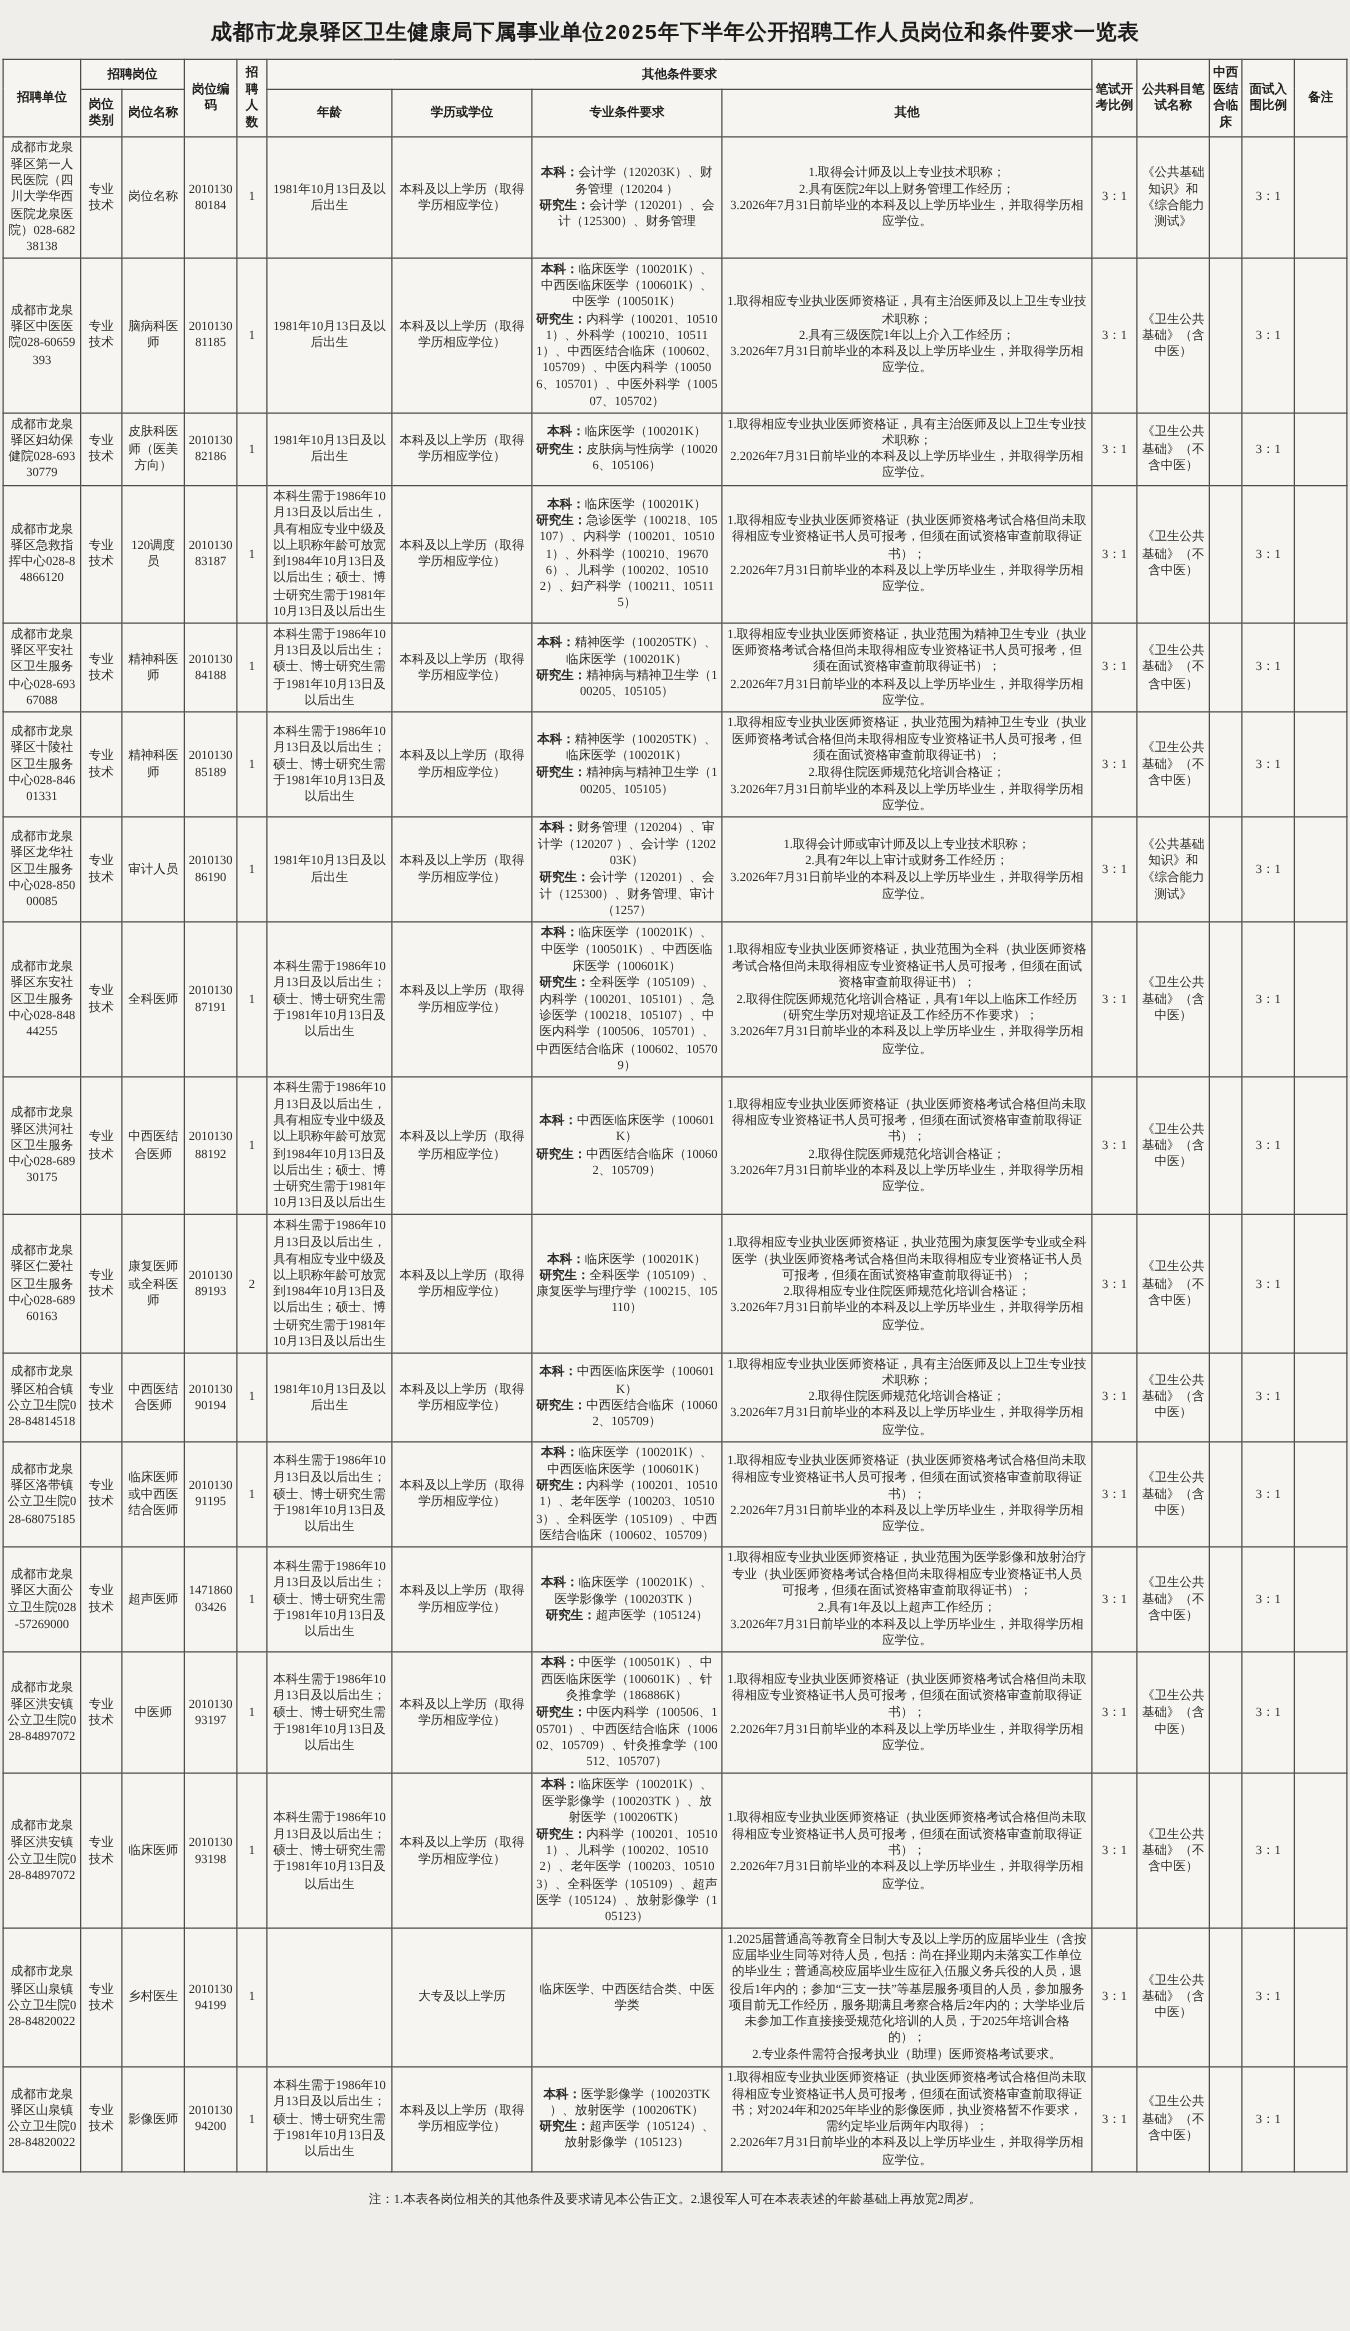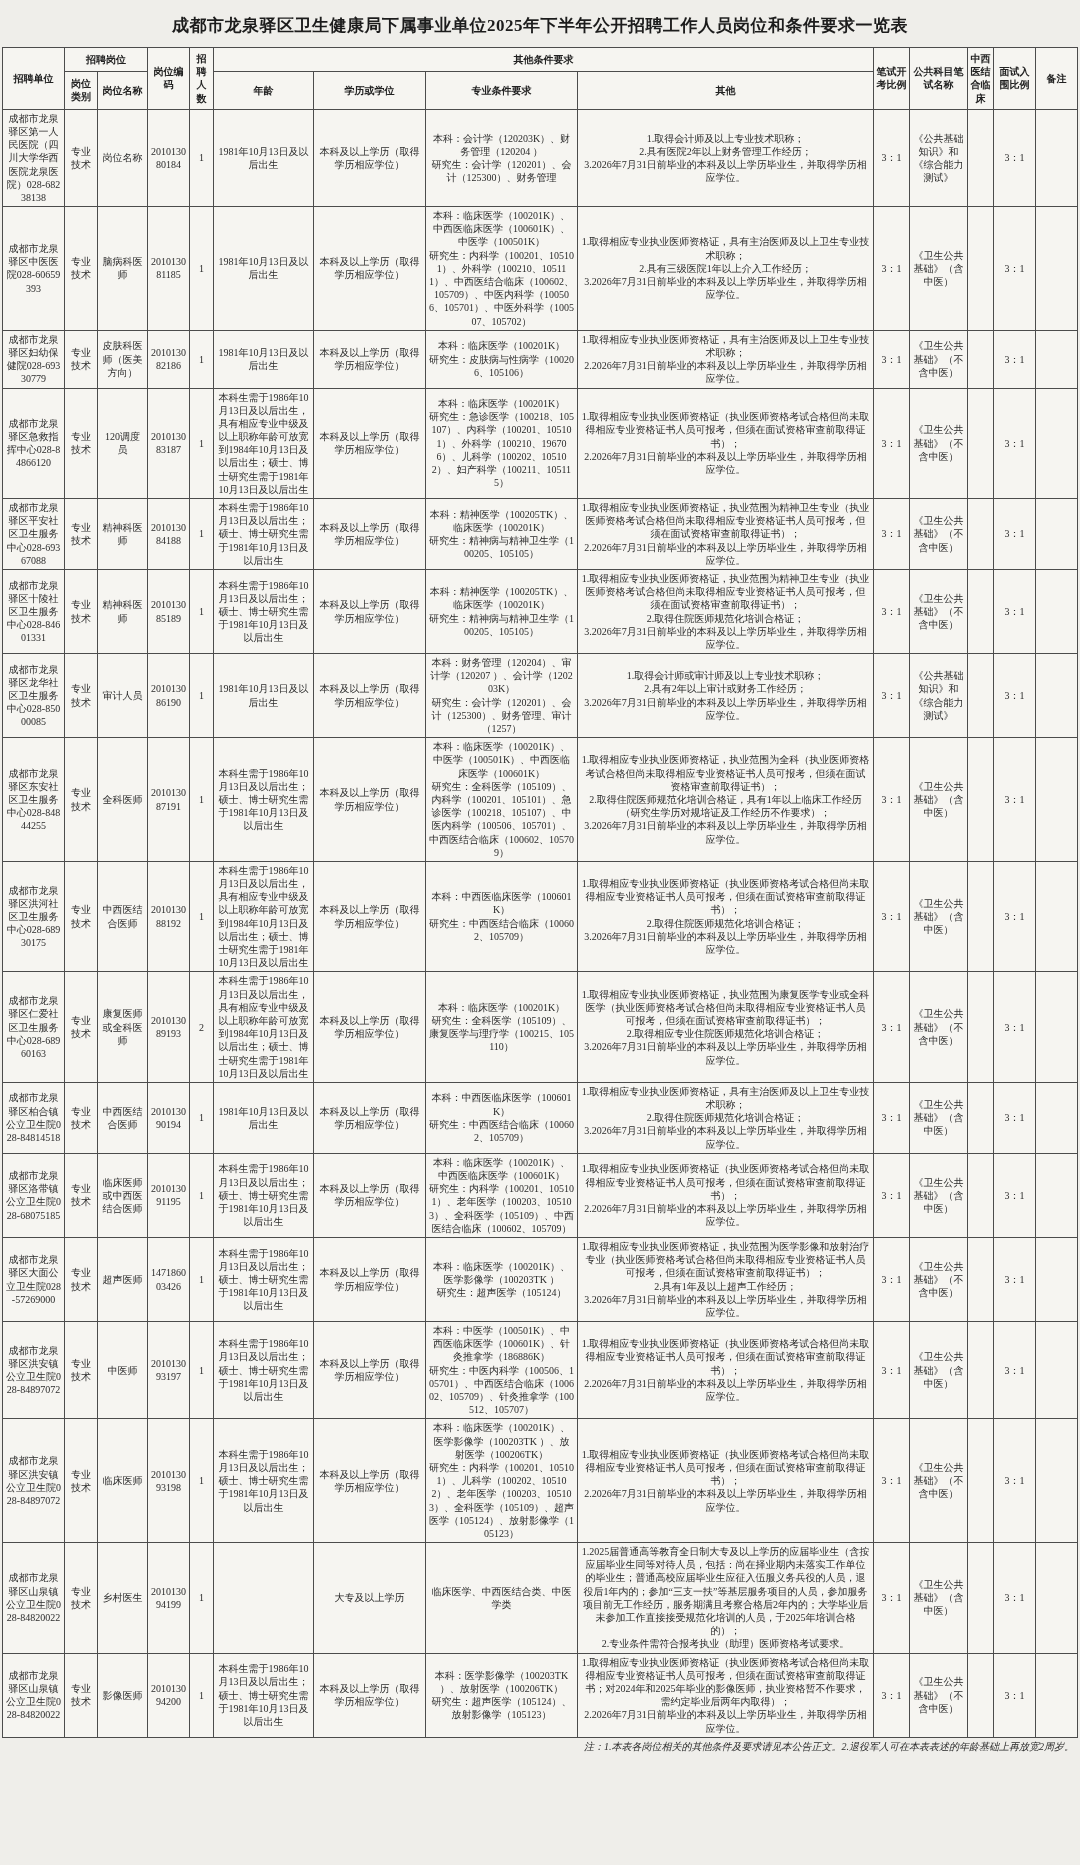--- a/index.html
+++ b/index.html
@@ -12,20 +12,21 @@
     box-sizing:border-box;
   }
   .sheet{padding:6px 2px 10px 2px;}
   .page-title{
     font-size:17px;
     font-weight:bold;
     text-align:center;
     margin:8px 0 10px 0;
     color:#1c1c1c;
     letter-spacing:0.5px;
+    font-family:Liberation Mono, monospace;
   }
   table.recruit{
     width:1076px;
     margin:0 auto;
     border-collapse:collapse;
     table-layout:fixed;
     background:#f6f5f1;
   }
   .recruit th,.recruit td{
     border:1px solid #4c4c4c;
@@ -33,27 +34,26 @@
     line-height:1.32;
     padding:2px 3px;
     vertical-align:middle;
     text-align:center;
     word-break:break-all;
     overflow:hidden;
   }
   .recruit th{font-weight:bold;padding:4px 2px;color:#222;}
   .c-left{text-align:left;}
   .pre{white-space:pre-line;}
-  .bold{font-weight:normal;}
+  .bold{font-weight:bold;}
   .footnote{
     font-size:10px;
-    margin:2px 4px 0 4px;
-    text-align:right;
+    margin:14px 4px 0 4px;
+    text-align:center;
     color:#2b2b2b;
-    font-style:italic;
   }
 </style>
 </head>
 <body>
 
 <div class="sheet">
   <div class="page-title">成都市龙泉驿区卫生健康局下属事业单位2025年下半年公开招聘工作人员岗位和条件要求一览表</div>
 
   <table class="recruit">
     <colgroup>

